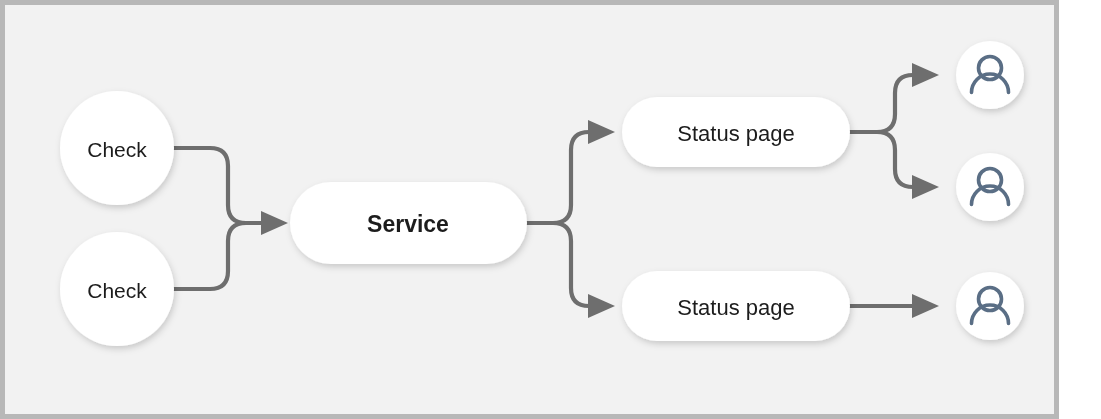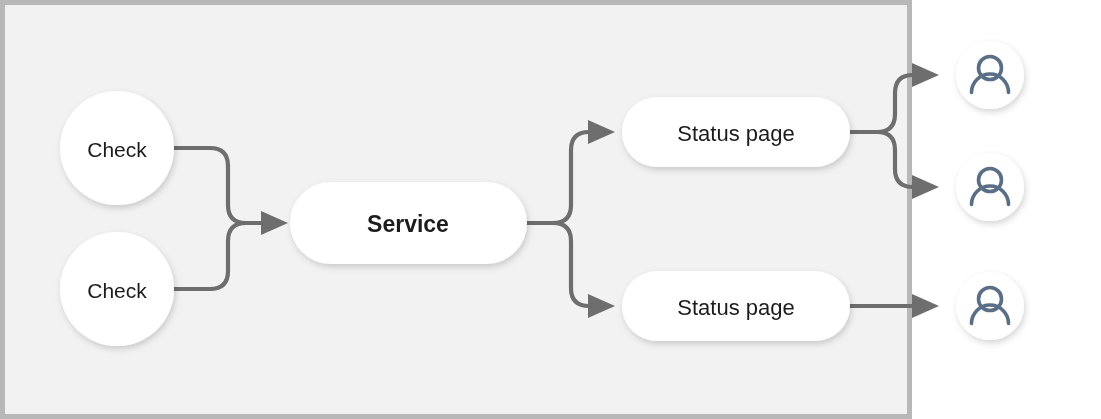--- a/index.html
+++ b/index.html
@@ -8,21 +8,21 @@
     background: #ffffff;
   }
   body {
     width: 1101px;
     height: 419px;
     overflow: hidden;
     font-family: "Liberation Sans", sans-serif;
   }
   #diagram-frame {
     position: relative;
-    width: 912px;
+    width: 1059px;
     height: 419px;
     box-sizing: border-box;
     border: 5px solid #b8b8b8;
     background: #f2f2f2;
   }
   #diagram-svg {
     position: absolute;
     left: 0;
     top: 0;
     width: 1091px;

